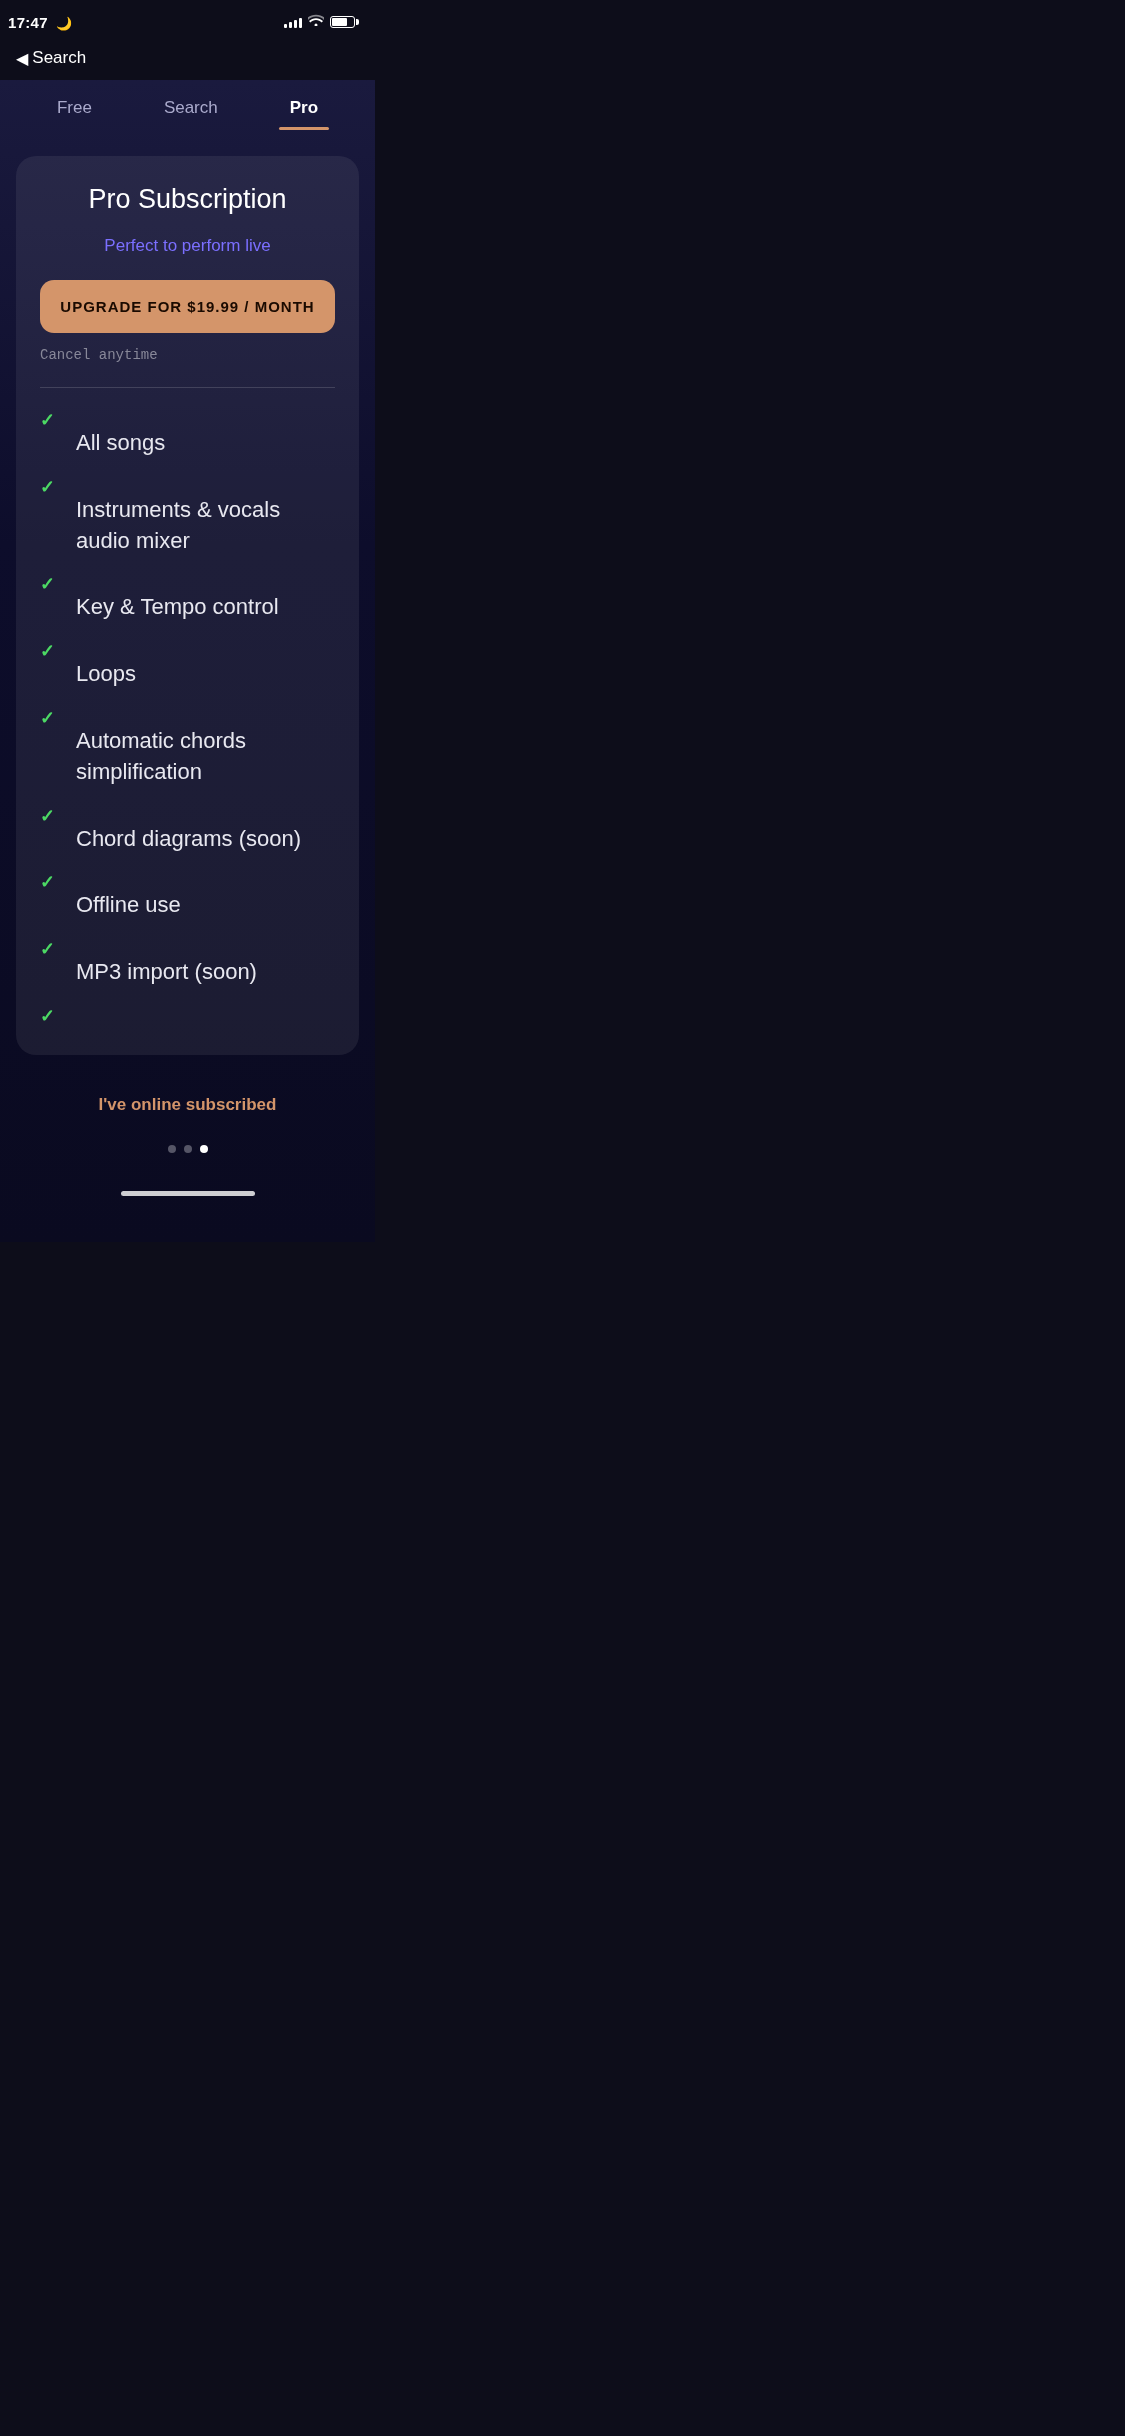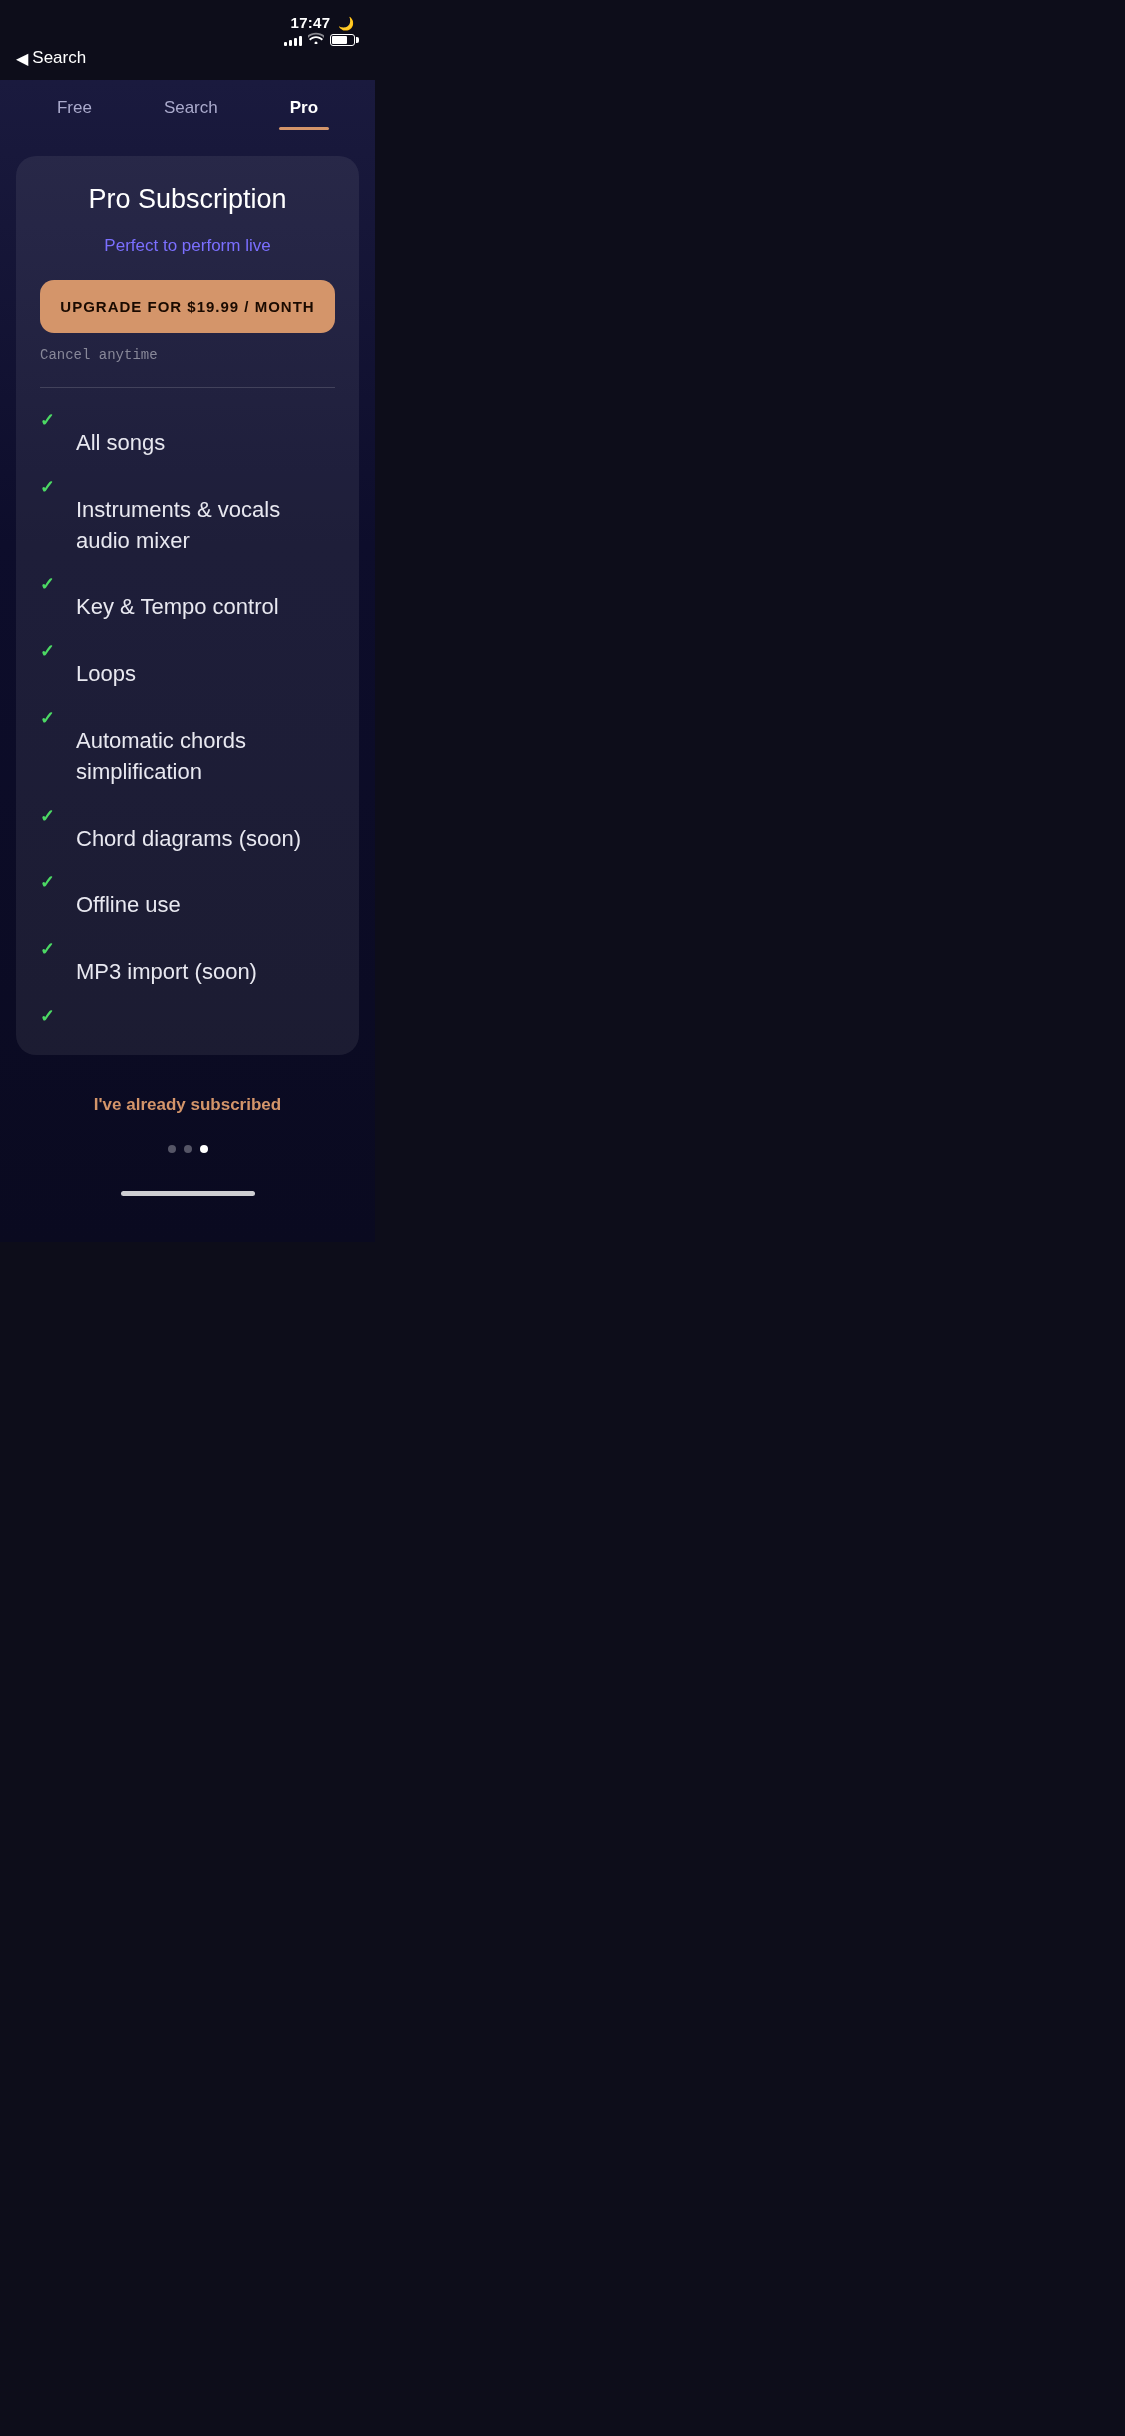--- a/index.html
+++ b/index.html
@@ -11,24 +11,23 @@
       background: #0d0d1a;
       font-family: -apple-system, BlinkMacSystemFont, 'SF Pro Display', 'Helvetica Neue', Arial, sans-serif;
       color: #ffffff;
       overflow-x: hidden;
     }
 
     
     .status-bar {
       display: flex;
       justify-content: space-between;
-      align-items: flex-end;
-      padding: 14px 20px 8px 24px;
+      align-items: flex-start;
+      padding: 14px 20px 8px 8px;
       height: 44px;
-      flex-direction: column;
     }
 
     .status-time {
       font-size: 15px;
       font-weight: 600;
       color: #ffffff;
       letter-spacing: 0.3px;
     }
 
     .status-icons {
@@ -413,21 +412,21 @@
       <li class="feature-item">
         <span class="check-icon">✓</span>
         <span class="feature-text">MP3 import (soon)</span>
       </li>
       <li class="feature-item">
         <span class="check-icon">✓</span>
       </li>
     </ul>
   </div>
 
-  <div class="already-subscribed">I've already subscribed</div>
+  <div class="already-subscribed">I've online subscribed</div>
 
   <div class="pagination">
     <div class="dot"></div>
     <div class="dot"></div>
     <div class="dot active"></div>
   </div>
 
   <div class="home-indicator">
     <div class="home-bar"></div>
   </div>

